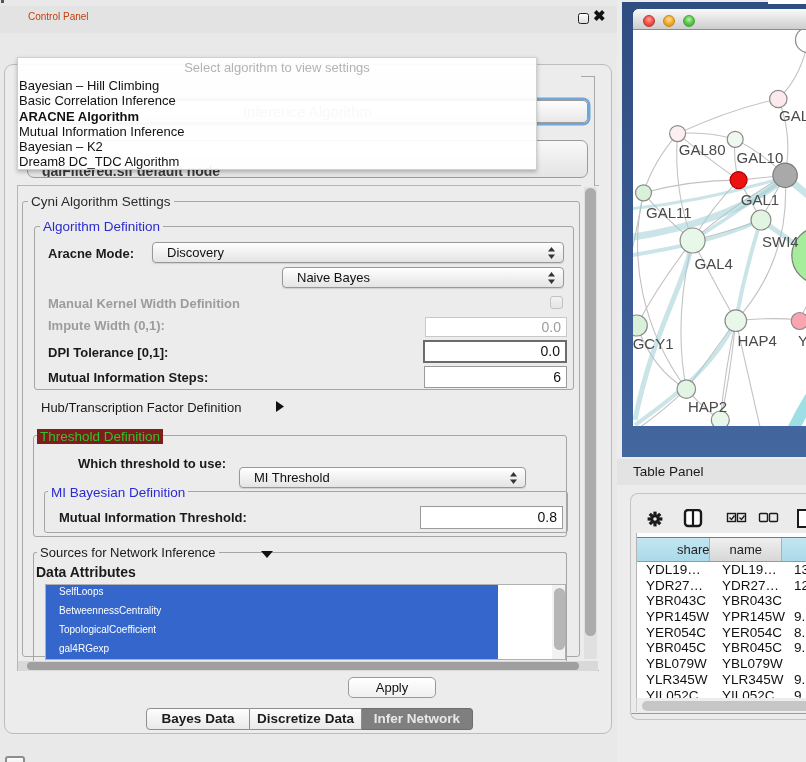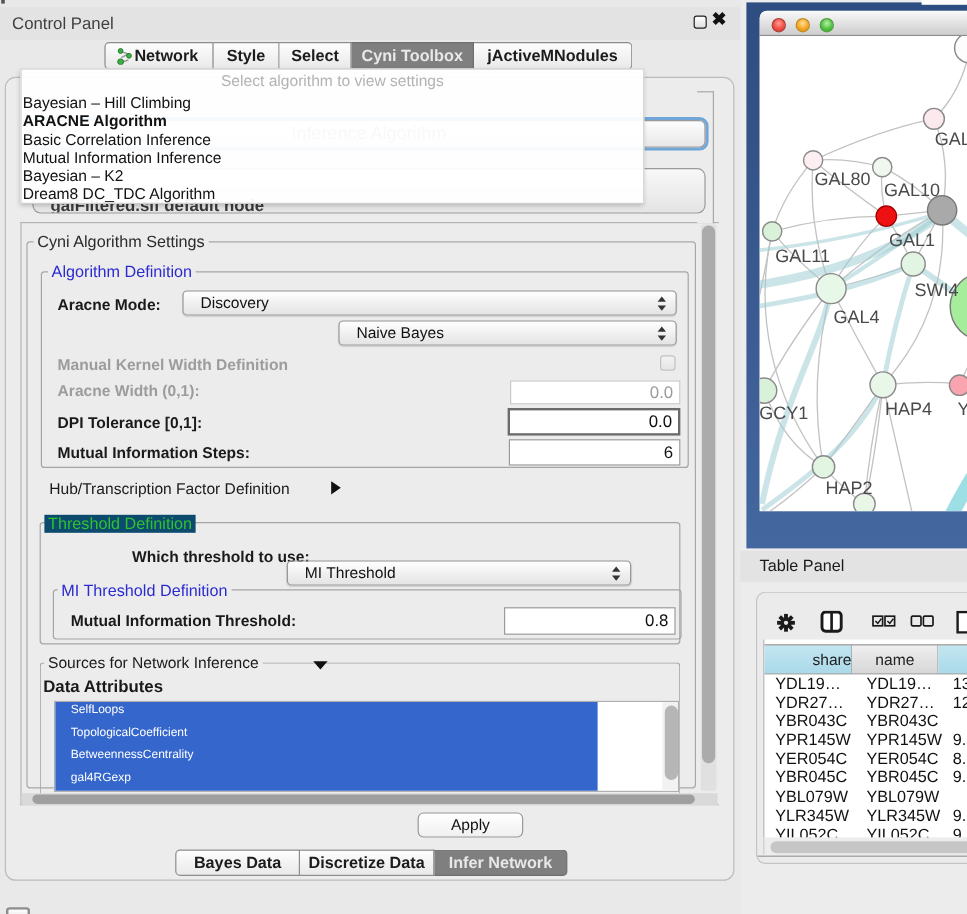--- a/index.html
+++ b/index.html
@@ -25,41 +25,27 @@
   .tab.sel { background:#7f7f7f; color:#e8e8e8; border-color:#6e6e6e; }
 </style>
 </head>
 <body>
 
 <div class="abs" style="left:0;top:0;width:617px;height:762px;">
 
   <div class="abs" style="left:1px;top:0;width:3px;height:3px;background:#555;"></div>
 
   <div class="abs" style="left:0;top:6px;width:617px;height:27px;background:#e3e3e3;">
-    <div class="abs" style="left:10px;top:5px;font-size:14px;color:#404040;">Control Panel</div>
+    <div class="abs" style="left:28px;top:5px;font-size:10px;color:#c2410c;">Control Panel</div>
     <div class="abs" style="left:578px;top:7px;width:11px;height:11px;border:1.6px solid #222;border-radius:2.5px;background:linear-gradient(#fff,#ddd);"></div>
     <div class="abs" style="left:593px;top:1px;font-size:15px;font-weight:bold;color:#111;">✖</div>
   </div>
 
   <div class="abs" style="left:4px;top:64px;width:608px;height:670px;border:1.5px solid #bcbcbc;border-radius:9px;background:#ececec;"></div>
 
-  <div class="tabbar" style="left:87px;top:35px;">
-    <div class="tab first" style="width:91px;padding-left:24px;position:relative;text-align:left;">
-      <svg class="abs" style="left:9px;top:4px;" width="14" height="14" viewBox="0 0 14 14">
-        <path d="M4 3 L10 5 M4 8 L10 5 M4 12 L10 10" stroke="#9a9a9a" stroke-width="1.2" fill="none"></path>
-        <circle cx="3.5" cy="2.5" r="2" fill="#3fae49" stroke="#1c7a26" stroke-width="0.8"></circle>
-        <circle cx="3.5" cy="11.5" r="2.4" fill="#3fae49" stroke="#1c7a26" stroke-width="0.8"></circle>
-        <circle cx="10.5" cy="6.5" r="2" fill="#3fae49" stroke="#1c7a26" stroke-width="0.8"></circle>
-      </svg>
-      Network</div>
-    <div class="tab" style="width:55px;">Style</div>
-    <div class="tab" style="width:60px;">Select</div>
-    <div class="tab sel" style="width:102px;">Cyni Toolbox</div>
-    <div class="tab last" style="width:132px;">jActiveMNodules</div>
-  </div>
 
   <div class="abs" style="left:17px;top:185px;width:582px;height:486px;border:1px solid #b5b5b5;border-right:none;background:#ececec;"></div>
 
   <div class="abs" style="left:584px;top:187px;width:13px;height:472px;background:#e0e0e0;border-radius:2px;"></div>
   <div class="abs" style="left:585px;top:188px;width:11px;height:448px;background:#ababab;border-radius:6px;"></div>
 
   <div class="gbox" style="left:22px;top:201px;width:558px;height:456px;border-color:#a8a8a8;"></div>
   <div class="abs grouptitle" style="left:28px;top:194px;background:#ececec;padding:0 3px;">Cyni Algorithm Settings</div>
 
   <div class="gbox" style="left:34px;top:226px;width:540px;height:164px;"></div>
@@ -76,64 +62,64 @@
   <div class="combo" style="left:282px;top:267px;width:282px;">Naive Bayes
     <svg class="carets" viewBox="0 0 9 14">
         <path d="M4.5 1 L8 5.5 L1 5.5 Z" fill="#333"></path>
         <path d="M4.5 13 L8 8.5 L1 8.5 Z" fill="#333"></path>
       </svg>
   </div>
 
   <div class="abs lbl dis" style="left:48px;top:296px;">Manual Kernel Width Definition</div>
   <div class="abs" style="left:550px;top:296px;width:13px;height:13px;border:1px solid #c2c2c2;border-radius:3px;background:linear-gradient(#f2f2f2,#e5e5e5);"></div>
 
-  <div class="abs lbl dis" style="left:48px;top:318px;">Aracne Width (0,1):</div>
+  <div class="abs lbl dis" style="left:48px;top:318px;">Impute Width (0,1):</div>
   <div class="field" style="left:425px;top:317px;width:142px;height:20px;border-color:#c8c8c8;color:#9c9c9c;line-height:18px;">0.0</div>
 
   <div class="abs lbl" style="left:48px;top:345px;">DPI Tolerance [0,1]:</div>
   <div class="field" style="left:423px;top:340px;width:144px;height:23px;border:2px solid #6b6b6b;line-height:19px;">0.0</div>
 
   <div class="abs lbl" style="left:48px;top:370px;">Mutual Information Steps:</div>
   <div class="field" style="left:424px;top:366px;width:143px;height:22px;line-height:20px;">6</div>
 
   <div class="abs" style="left:41px;top:400px;font-size:13px;color:#1a1a1a;">Hub/Transcription Factor Definition</div>
   <svg class="abs" style="left:274px;top:400px;" width="12" height="13" viewBox="0 0 12 13">
       <path d="M2 1 L10 6.5 L2 12 Z" fill="#111"></path>
     </svg>
 
   <div class="gbox" style="left:33px;top:435px;width:534px;height:102px;"></div>
-  <div class="abs grouptitle" style="left:37px;top:429px;background:#0c4a6e;padding:0 3px;color:#30c130;">Threshold Definition</div>
-
-  <div class="abs lbl" style="left:78px;top:456px;margin-left:32px;">Which threshold to use:</div>
+  <div class="abs grouptitle" style="left:37px;top:429px;background:#7f1d1d;padding:0 3px;color:#30c130;">Threshold Definition</div>
+
+  <div class="abs lbl" style="left:78px;top:456px;">Which threshold to use:</div>
   <div class="combo" style="left:239px;top:453px;width:287px;margin-top:14px;">MI Threshold
     <svg class="carets" viewBox="0 0 9 14">
         <path d="M4.5 1 L8 5.5 L1 5.5 Z" fill="#333"></path>
         <path d="M4.5 13 L8 8.5 L1 8.5 Z" fill="#333"></path>
       </svg>
   </div>
 
   <div class="gbox" style="left:44px;top:491px;width:524px;height:42px;"></div>
-  <div class="abs grouptitle" style="left:48px;top:485px;background:#ececec;padding:0 3px;color:#2b2bd0;">MI Threshold Definition</div>
+  <div class="abs grouptitle" style="left:48px;top:485px;background:#ececec;padding:0 3px;color:#2b2bd0;">MI Bayesian Definition</div>
 
   <div class="abs lbl" style="left:59px;top:510px;">Mutual Information Threshold:</div>
   <div class="field" style="left:420px;top:506px;width:143px;height:23px;line-height:21px;">0.8</div>
 
   <div class="gbox" style="left:33px;top:552px;width:534px;height:112px;border-bottom:none;"></div>
   <div class="abs" style="left:37px;top:545px;background:#ececec;padding:0 3px;font-size:13px;color:#1a1a1a;">Sources for Network Inference</div>
   <svg class="abs" style="left:260px;top:549px;" width="14" height="10" viewBox="0 0 14 10">
       <path d="M1 2 L13 2 L7 9 Z" fill="#111"></path>
     </svg>
 
   <div class="abs lbl" style="left:36px;top:564px;font-size:14px;">Data Attributes</div>
 
   <div class="abs" style="left:45px;top:584px;width:521px;height:76px;border:1px solid #b0b0b0;background:#fff;overflow:hidden;">
     <div style="background:#3466cc;color:#fff;font-size:10px;width:452px;">
       <div style="height:19px;padding:1px 0 0 13px;">SelfLoops</div>
+      <div style="height:19px;padding:1px 0 0 13px;">BetweennessCentrality</div>
       <div style="height:19px;padding:1px 0 0 13px;">TopologicalCoefficient</div>
-      <div style="height:19px;padding:1px 0 0 13px;">BetweennessCentrality</div>
       <div style="height:19px;padding:1px 0 0 13px;">gal4RGexp</div>
     </div>
     <div class="abs" style="left:506px;top:0;width:15px;height:76px;background:#f2f2f2;"></div>
     <div class="abs" style="left:508px;top:3px;width:11px;height:62px;background:#b6b6b6;border-radius:6px;"></div>
   </div>
 
   <div class="abs" style="left:18px;top:661px;width:580px;height:10px;background:#d9d9d9;"></div>
   <div class="abs" style="left:27px;top:662px;width:552px;height:8px;background:#9f9f9f;border-radius:4px;"></div>
 
   <div class="abs" style="left:348px;top:677px;width:88px;height:21px;border:1px solid #9a9a9a;border-radius:5px;background:linear-gradient(#ffffff,#f0f0f0);text-align:center;font-size:13px;line-height:19px;color:#111;">Apply</div>
@@ -144,22 +130,22 @@
     <div class="tab sel last" style="line-height:20px;width:111px;">Infer Network</div>
   </div>
 
   <div class="abs" style="left:5px;top:756px;width:20px;height:12px;border:2px solid #8d8d8d;border-radius:3px;background:linear-gradient(#fdfdfd,#e8e8e8);"></div>
 </div>
 
 <div class="abs" style="left:17px;top:57px;width:520px;height:113px;background:rgba(255,255,255,0.94);border:1px solid #cfcfcf;box-shadow:0 2px 4px rgba(0,0,0,0.25);z-index:50;">
   <div style="text-align:center;color:#b3b3b3;font-size:13px;margin-top:2px;">Select algorithm to view settings</div>
   <div style="font-size:13px;color:#111;padding-left:1px;line-height:15.3px;margin-top:3px;">
     <div>Bayesian – Hill Climbing</div>
+    <div>Basic Correlation Inference</div>
     <div style="font-weight:bold;">ARACNE Algorithm</div>
-    <div>Basic Correlation Inference</div>
     <div>Mutual Information Inference</div>
     <div>Bayesian – K2</div>
     <div>Dream8 DC_TDC Algorithm</div>
   </div>
 </div>
 
 <div class="abs" style="left:581px;top:76px;width:14px;height:110px;border-top:1px solid #a8a8a8;border-right:1px solid #a8a8a8;z-index:39;background:#ececec;"></div>
 <div class="abs" style="left:27px;top:100px;width:561px;height:23px;border:1px solid #9a9a9a;border-radius:5px;background:linear-gradient(#fdfdfd,#e8e8e8);box-shadow:0 0 0 2.5px rgba(90,155,213,0.85);z-index:40;font-size:15px;color:#8a8a8a;text-align:center;line-height:22px;">Inference Algorithm</div>
 <div class="abs" style="left:27px;top:140px;width:561px;height:38px;border:1px solid #9a9a9a;border-radius:7px;background:linear-gradient(#f8f8f8,#e4e4e4);z-index:40;font-size:14px;font-weight:bold;color:#3a3a3a;padding:22px 0 0 14px;overflow:hidden;">galFiltered.sif default node</div>
 

